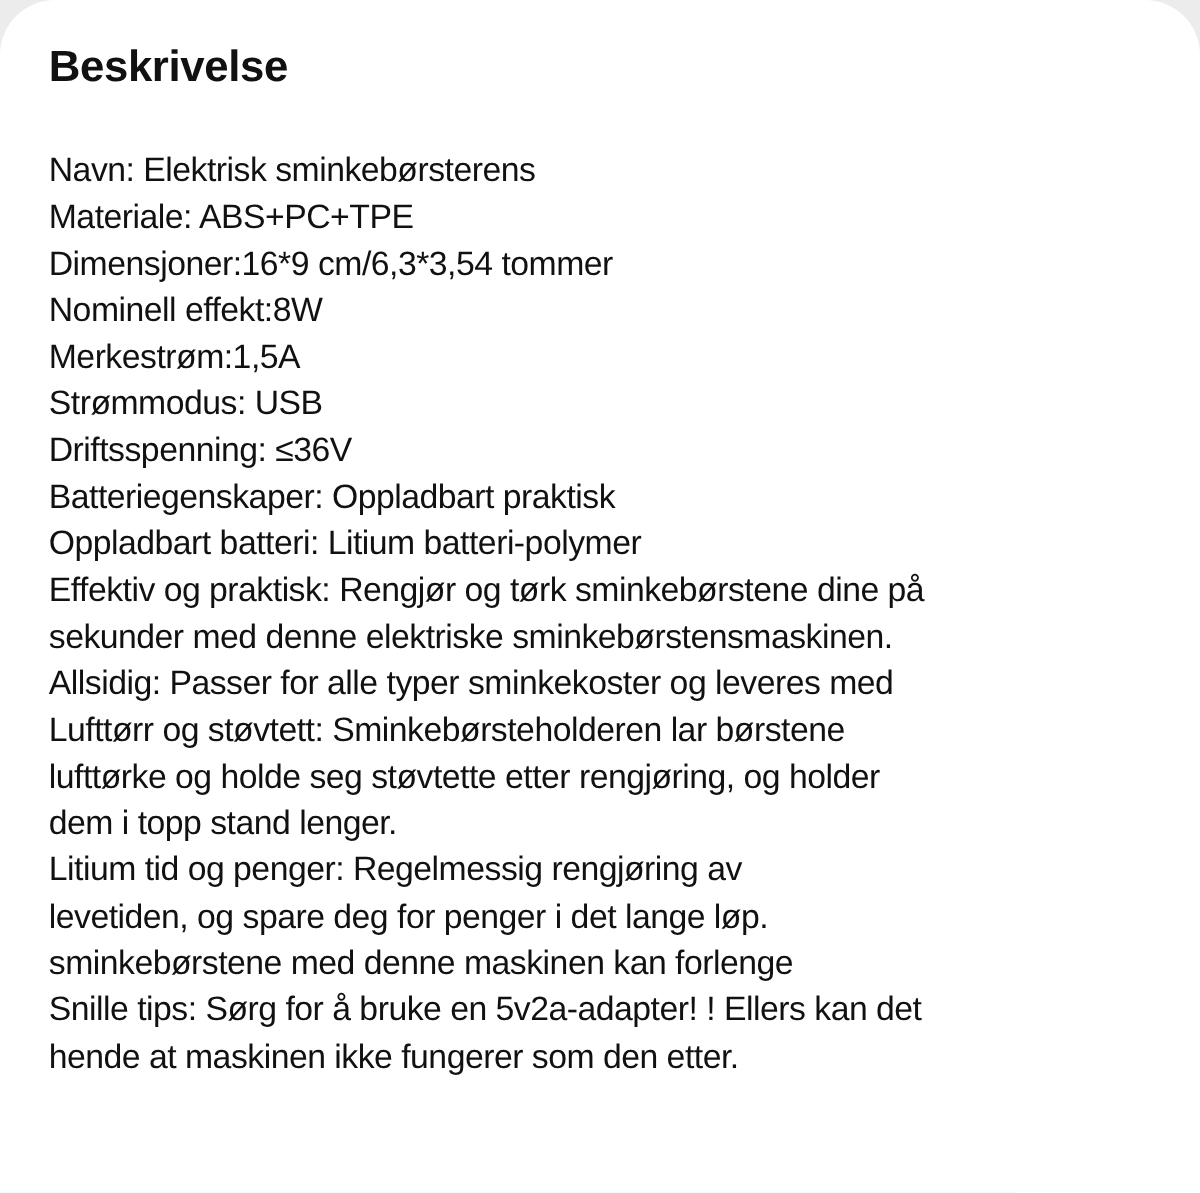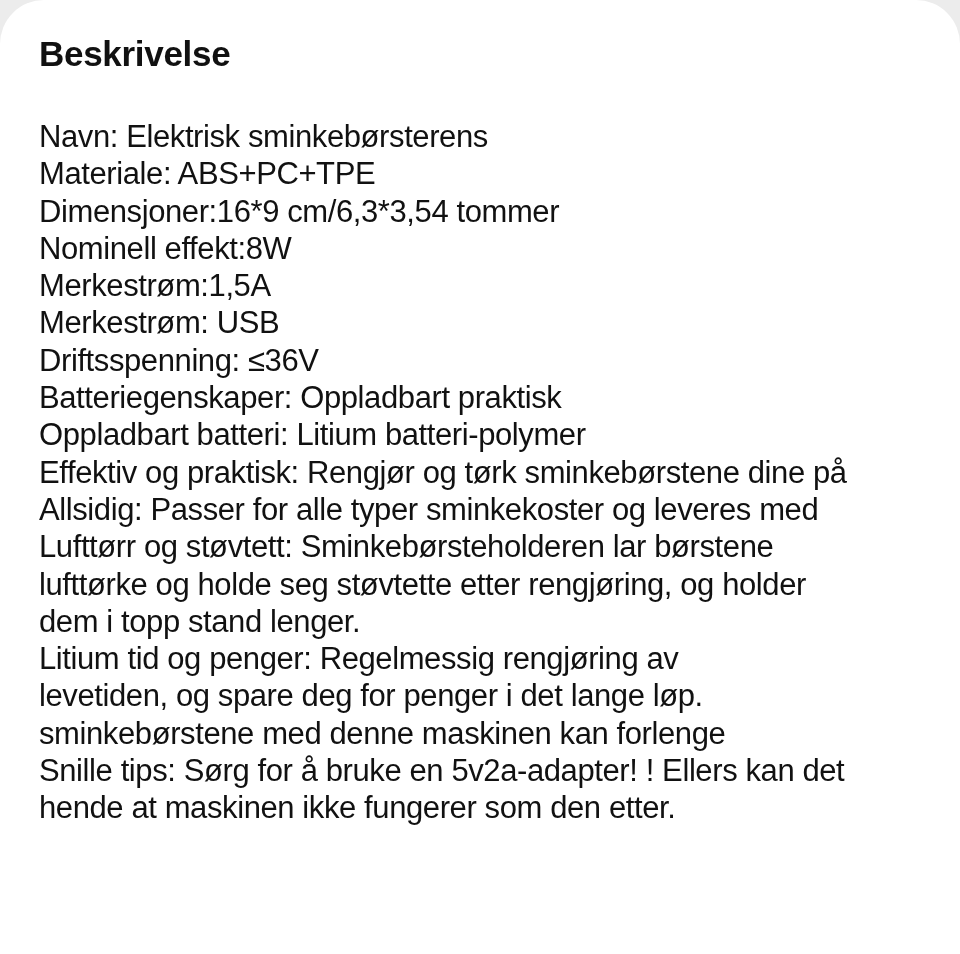--- a/index.html
+++ b/index.html
@@ -34,46 +34,47 @@
       line-height: 48px;
       color: #111111;
       letter-spacing: -0.3px;
     }
     .body {
       position: absolute;
       left: 39px;
       top: 118px;
       width: 900px;
       font-family: "Liberation Sans", sans-serif;
-      font-size: 31px;
+      font-size: 27px;
       line-height: 37.3px;
       color: #111111;
       letter-spacing: -0.4px;
     }
     .line {
       display: block;
       white-space: nowrap;
     }
   </style>
 </head>
 <body>
 
 <div class="card">
   <h1 class="title">Beskrivelse</h1>
   <div class="body">
     <span class="line">Navn: Elektrisk sminkebørsterens</span>
     <span class="line">Materiale: ABS+PC+TPE</span>
     <span class="line">Dimensjoner:16*9 cm/6,3*3,54 tommer</span>
     <span class="line">Nominell effekt:8W</span>
     <span class="line">Merkestrøm:1,5A</span>
-    <span class="line">Merkestrøm: USB</span>
+    <span class="line">Strømmodus: USB</span>
     <span class="line">Driftsspenning: ≤36V</span>
     <span class="line">Batteriegenskaper: Oppladbart praktisk</span>
     <span class="line">Oppladbart batteri: Litium batteri-polymer</span>
     <span class="line">Effektiv og praktisk: Rengjør og tørk sminkebørstene dine på</span>
+    <span class="line">sekunder med denne elektriske sminkebørstensmaskinen.</span>
     <span class="line">Allsidig: Passer for alle typer sminkekoster og leveres med</span>
     <span class="line">Lufttørr og støvtett: Sminkebørsteholderen lar børstene</span>
     <span class="line">lufttørke og holde seg støvtette etter rengjøring, og holder</span>
     <span class="line">dem i topp stand lenger.</span>
     <span class="line">Litium tid og penger: Regelmessig rengjøring av</span>
     <span class="line">levetiden, og spare deg for penger i det lange løp.</span>
     <span class="line">sminkebørstene med denne maskinen kan forlenge</span>
     <span class="line">Snille tips: Sørg for å bruke en 5v2a-adapter! ! Ellers kan det</span>
     <span class="line">hende at maskinen ikke fungerer som den etter.</span>
   </div>

